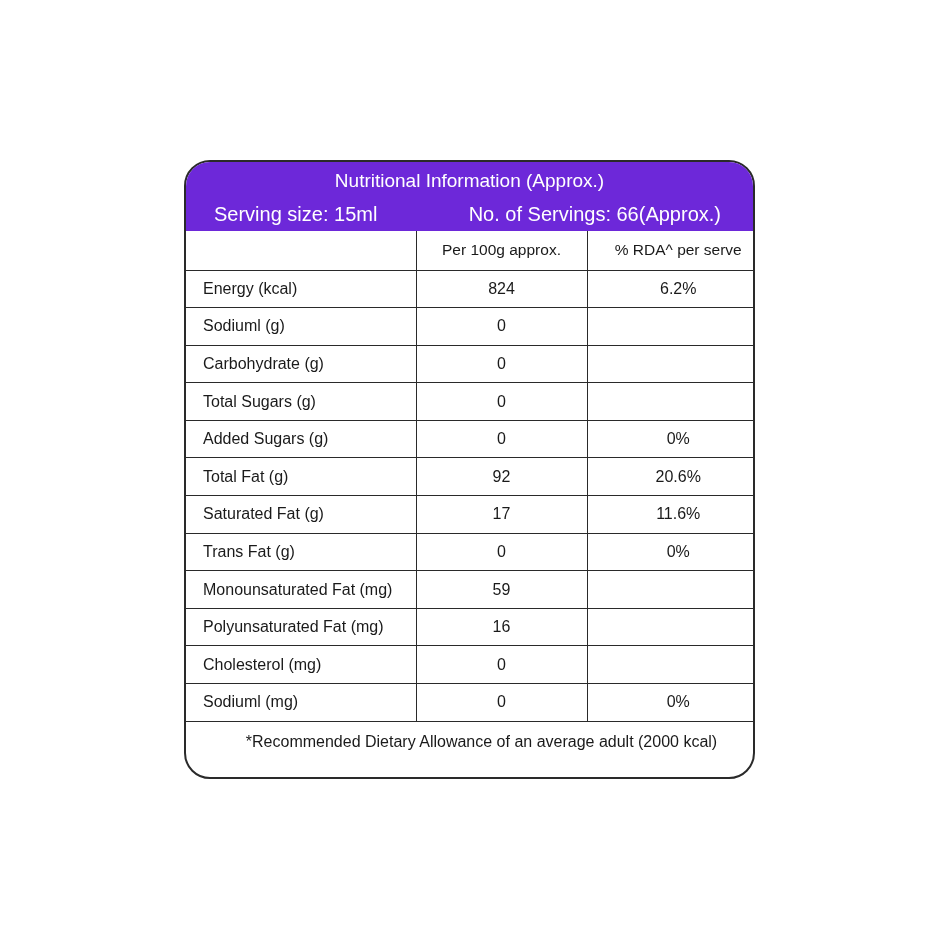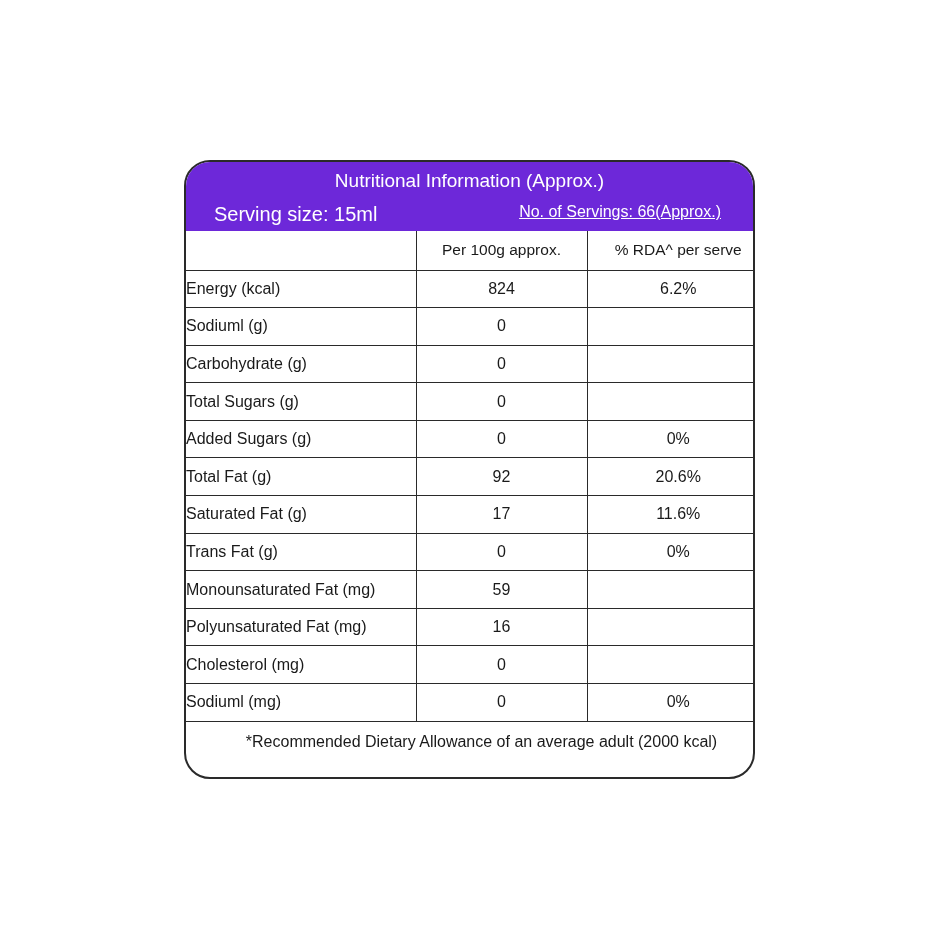--- a/index.html
+++ b/index.html
@@ -5,24 +5,24 @@
   html, body { margin:0; padding:0; background:#ffffff; }
   body { width:940px; height:940px; position:relative; font-family:"Liberation Sans", sans-serif; color:#1a1a1a; }
   .card {
     position:absolute; left:184px; top:160px; width:571px; height:619px;
     border:2px solid #2a2a2a; border-radius:26px; overflow:hidden; background:#fff;
     box-sizing:border-box;
   }
   .header { background:#6d28d9; color:#fff; height:69px; position:relative; }
   .header .title { position:absolute; left:0; right:0; top:8px; text-align:center; font-size:19px; }
   .header .serving { position:absolute; left:28px; top:41px; font-size:20px; }
-  .header .servings { position:absolute; right:32px; top:41px; font-size:16px;text-decoration:underline; }
+  .header .servings { position:absolute; right:32px; top:41px; font-size:20px; }
   table { border-collapse:collapse; width:100%; table-layout:fixed; }
   td { border:1.5px solid #2a2a2a; height:37.6px; padding:0; font-size:16px; box-sizing:border-box; }
-  tr td:first-child { border-left:none; padding-left:0; width:230px; }
+  tr td:first-child { border-left:none; padding-left:17px; width:230px; }
   tr td:last-child { border-right:none; text-align:center;padding-left:16px; }
   td.mid { text-align:center; width:171px; }
   thead td { border-top:none; height:39px; font-size:15.5px; }
   .footer { height:44px; text-align:center; font-size:16px; line-height:40px;padding-left:24px; }
 </style>
 </head>
 <body>
 
 <div class="card">
   <div class="header">

